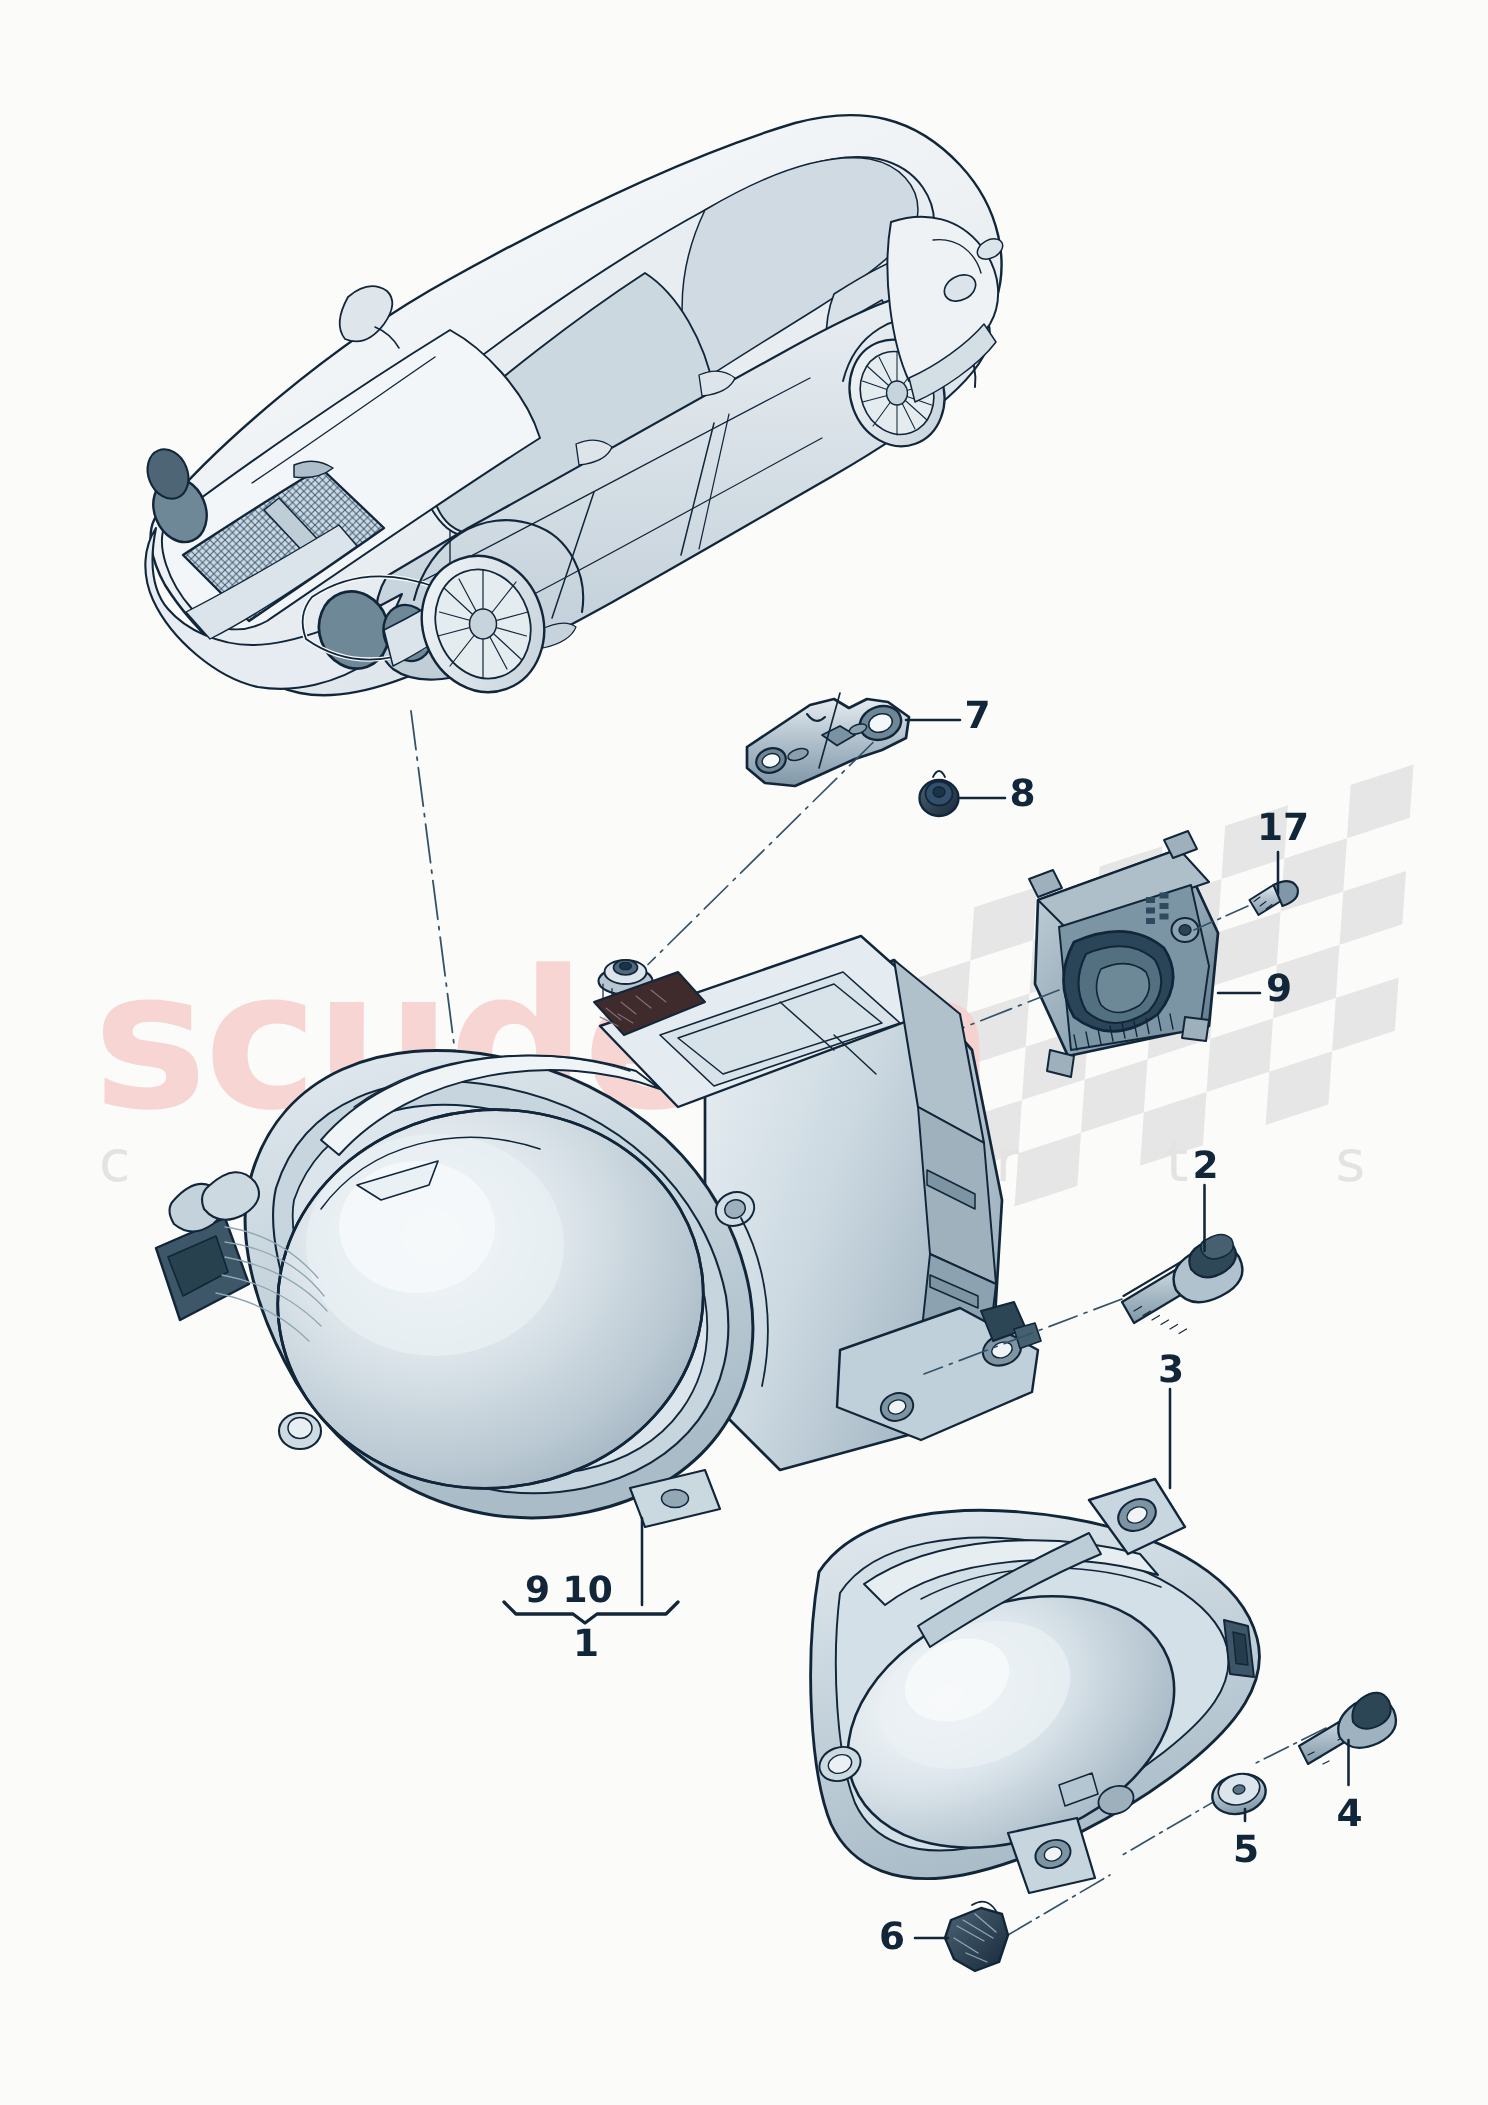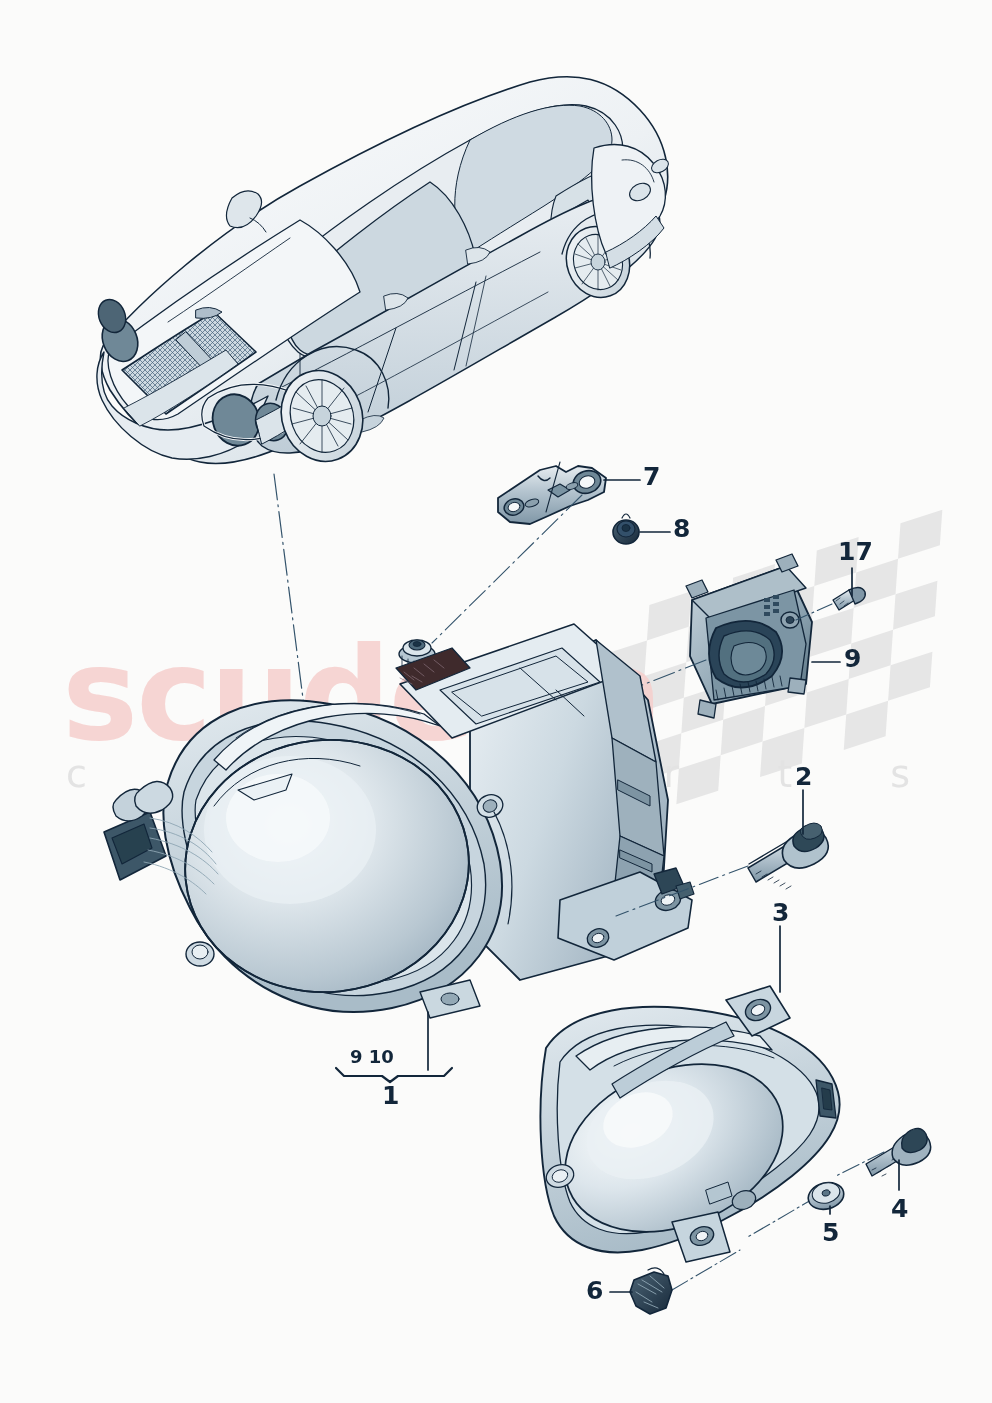--- a/index.html
+++ b/index.html
@@ -44,21 +44,21 @@
   .callout{
     position:absolute;
     font-family:"DejaVu Sans",sans-serif;
     font-size:25px;
     font-weight:bold;
     color:#12263a;
     line-height:1;
     white-space:nowrap;
     user-select:none;
   }
-  .callout.small{font-size:18px;}
+  .callout.small{font-size:24px;}
 </style>
 </head>
 <body>
 
 <div id="page">
 
   <svg class="layer" viewBox="0 0 992 1403" preserveAspectRatio="none">
     <g transform="translate(745,700) rotate(-18) skewX(-22)" fill="#e6e6e6">
       <rect x="-110" y="-120" width="44" height="33"></rect>
       <rect x="-22" y="-120" width="44" height="33"></rect>

